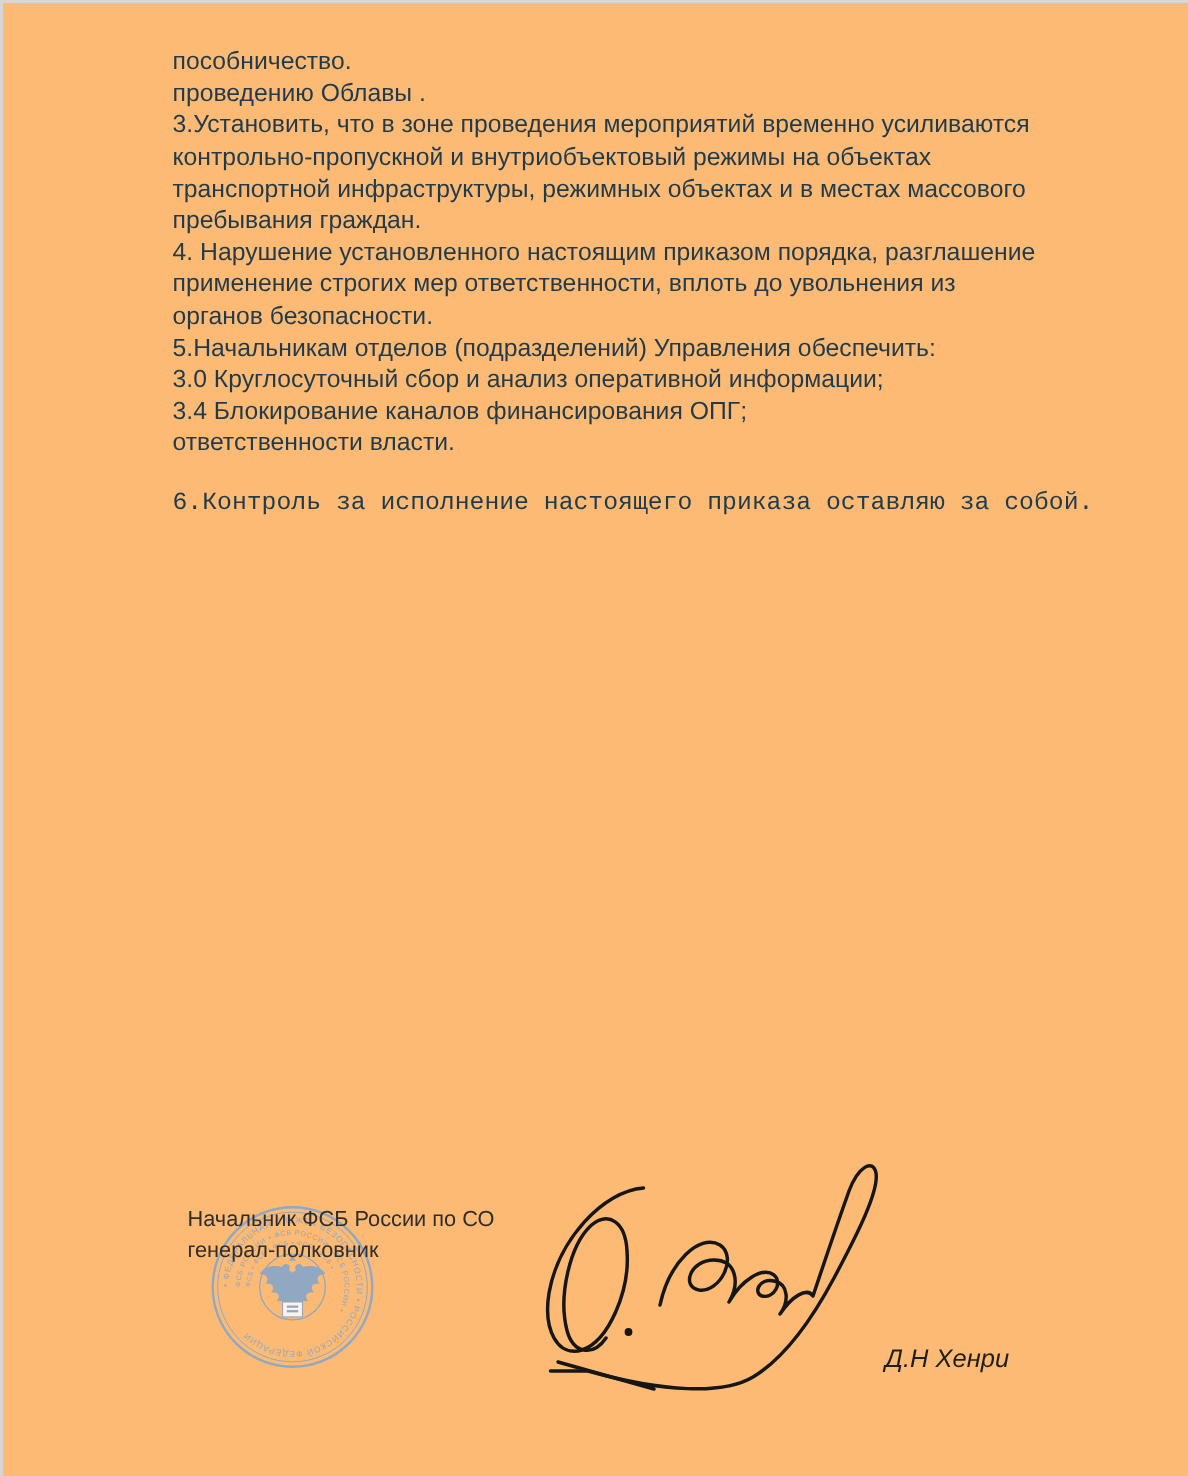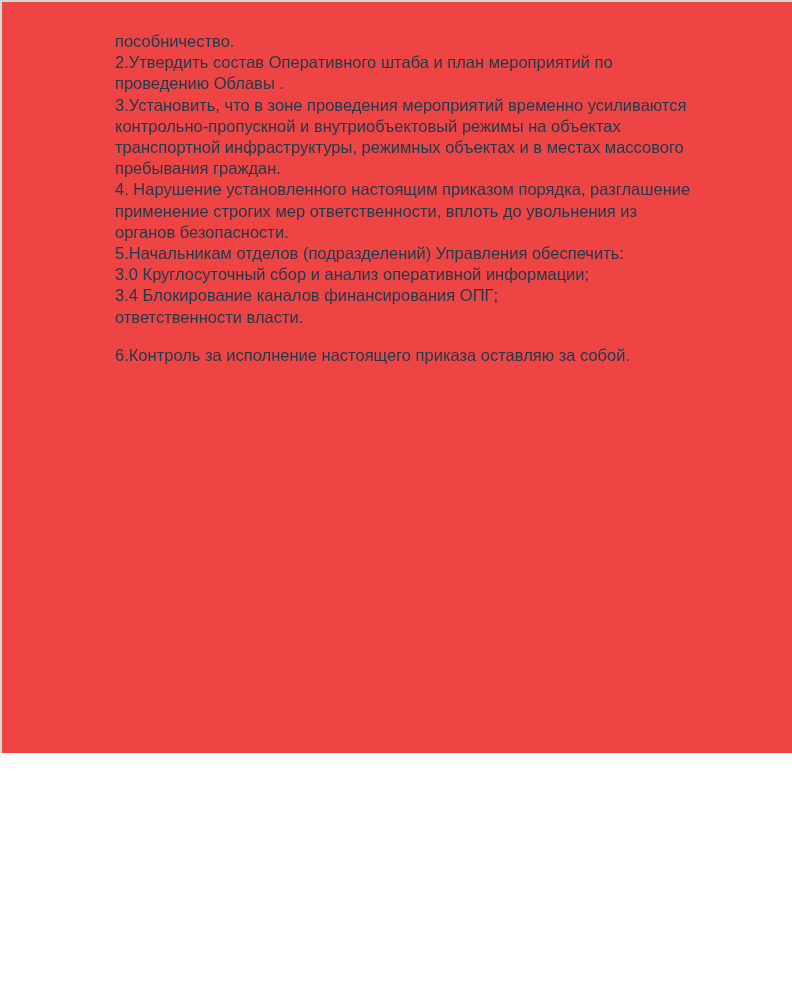--- a/index.html
+++ b/index.html
@@ -1,38 +1,38 @@
 <!DOCTYPE html>
 <html><head>
 <meta charset="utf-8">
 <style>
   html, body { margin: 0; padding: 0; background: #ffffff; }
   .page {
     position: relative;
     width: 792px;
-    height: 753px;
+    height: 984px;
     box-sizing: border-box;
-    background: #ef4444;
+    background: #fdba74;
     border-top: 2px solid #d6d6d6;
     border-left: 2px solid #d6d6d6;
     overflow: hidden;
     font-family: "Liberation Sans", sans-serif;
   }
   .doc-text {
     position: absolute;
     left: 113px;
     top: 29px;
     width: 620px;
     color: #1f3b4c;
     font-size: 16.5px;
     line-height: 21.2px;
     font-weight: 400;
   }
   .doc-text .line { white-space: pre; min-height: 21.2px; }
-  .doc-text .line:last-child { margin-top: 17px; }
+  .doc-text .line:last-child { margin-top: 17px; font-family: Liberation Mono, monospace; }
 
   .sig-title {
     position: absolute;
     left: 123px;
     top: 801px;
     color: #2e2e2e;
     font-size: 14.5px;
     line-height: 21px;
     z-index: 2;
   }
@@ -59,21 +59,20 @@
     font-style: italic;
   }
 </style>
 </head>
 <body>
 
 <div class="page">
 
   <div class="doc-text">
       <div class="line">пособничество.</div>
-      <div class="line">2.Утвердить состав Оперативного штаба и план мероприятий по</div>
       <div class="line">проведению Облавы .</div>
       <div class="line">3.Установить, что в зоне проведения мероприятий временно усиливаются</div>
       <div class="line">контрольно-пропускной и внутриобъектовый режимы на объектах</div>
       <div class="line">транспортной инфраструктуры, режимных объектах и в местах массового</div>
       <div class="line">пребывания граждан.</div>
       <div class="line">4. Нарушение установленного настоящим приказом порядка, разглашение</div>
       <div class="line">применение строгих мер ответственности, вплоть до увольнения из</div>
       <div class="line">органов безопасности.</div>
       <div class="line">5.Начальникам отделов (подразделений) Управления обеспечить:</div>
       <div class="line">3.0 Круглосуточный сбор и анализ оперативной информации;</div>

